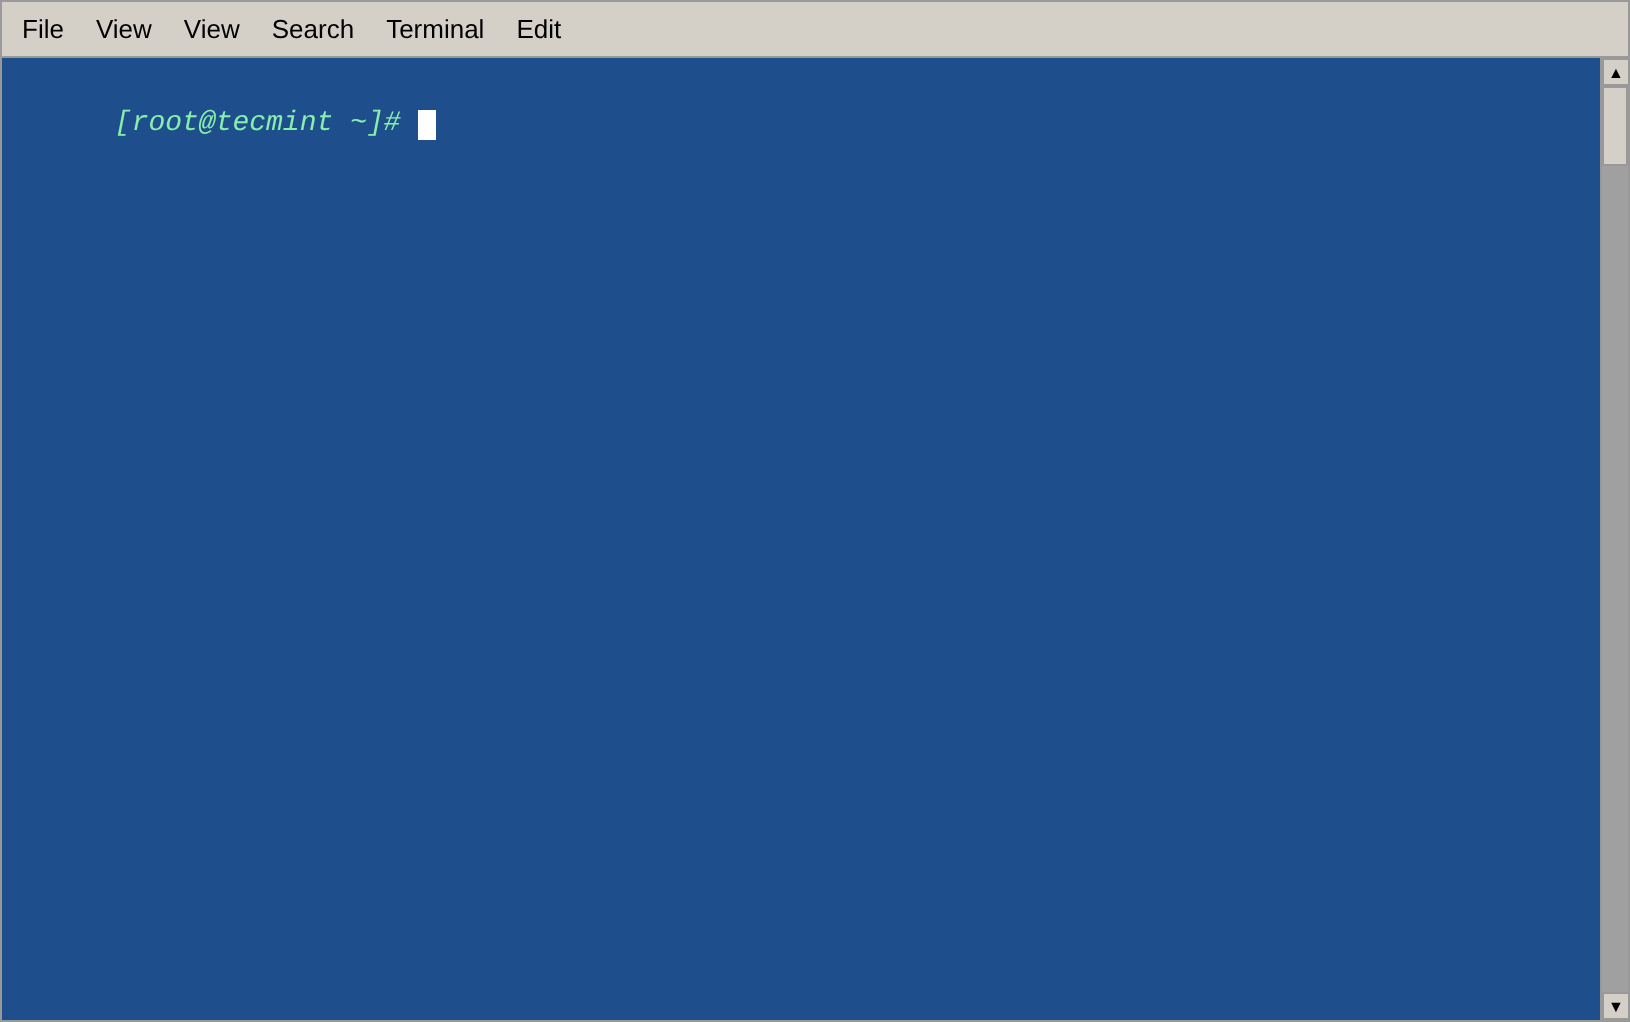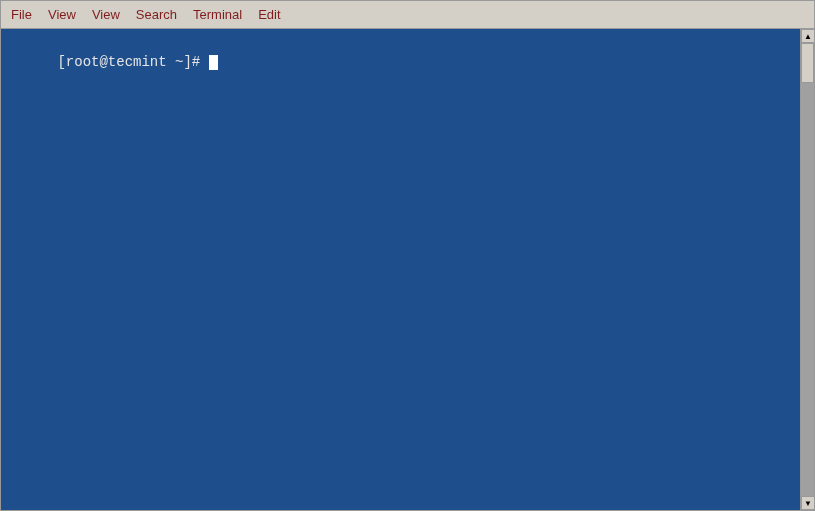--- a/index.html
+++ b/index.html
@@ -31,40 +31,41 @@
       align-items: center;
       height: 28px;
       padding: 0 2px;
       border-bottom: 1px solid #999;
       flex-shrink: 0;
     }
 
     .menu-item {
       padding: 3px 8px;
       font-size: 13px;
-      color: #7f1d1d;
+      color: #000000;
       cursor: pointer;
       border-radius: 2px;
       user-select: none;
     }
 
     .terminal-area {
       flex: 1;
       background: #1f4e8c;
       padding: 4px 6px;
       position: relative;
       overflow: hidden;
     }
 
     .terminal-content {
       font-family: 'Courier New', Courier, monospace;
       font-size: 14px;
-      color: #e5e5e5;
+      color: #86efac;
       white-space: pre;
       line-height: 1.4;
+      font-style: italic;
     }
 
     .cursor {
       display: inline-block;
       width: 9px;
       height: 15px;
       background: #ffffff;
       vertical-align: text-bottom;
       animation: blink 1s step-end infinite;
     }

